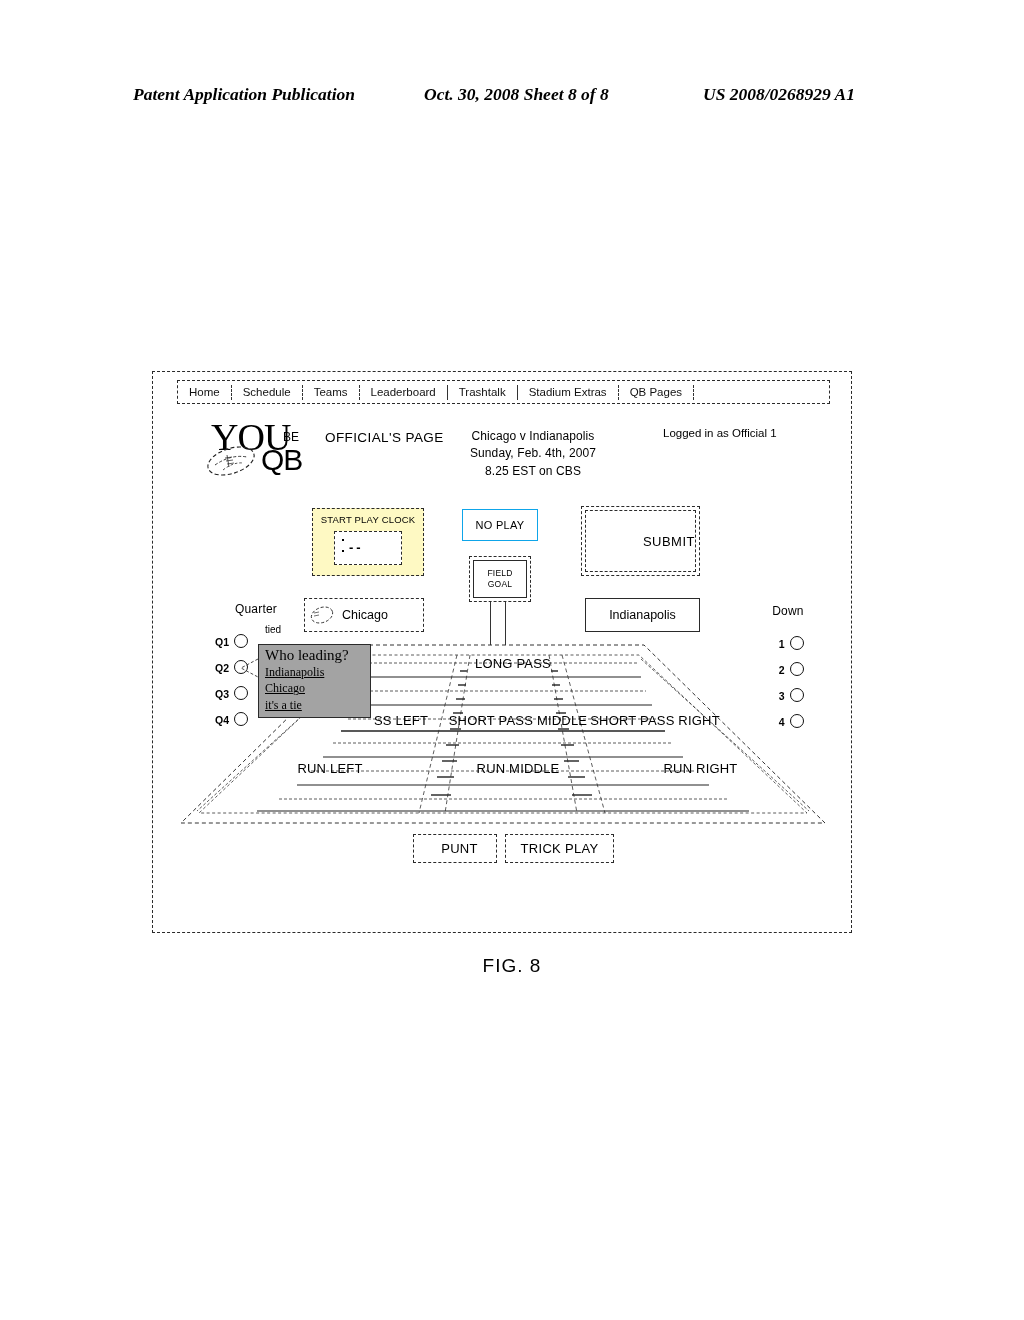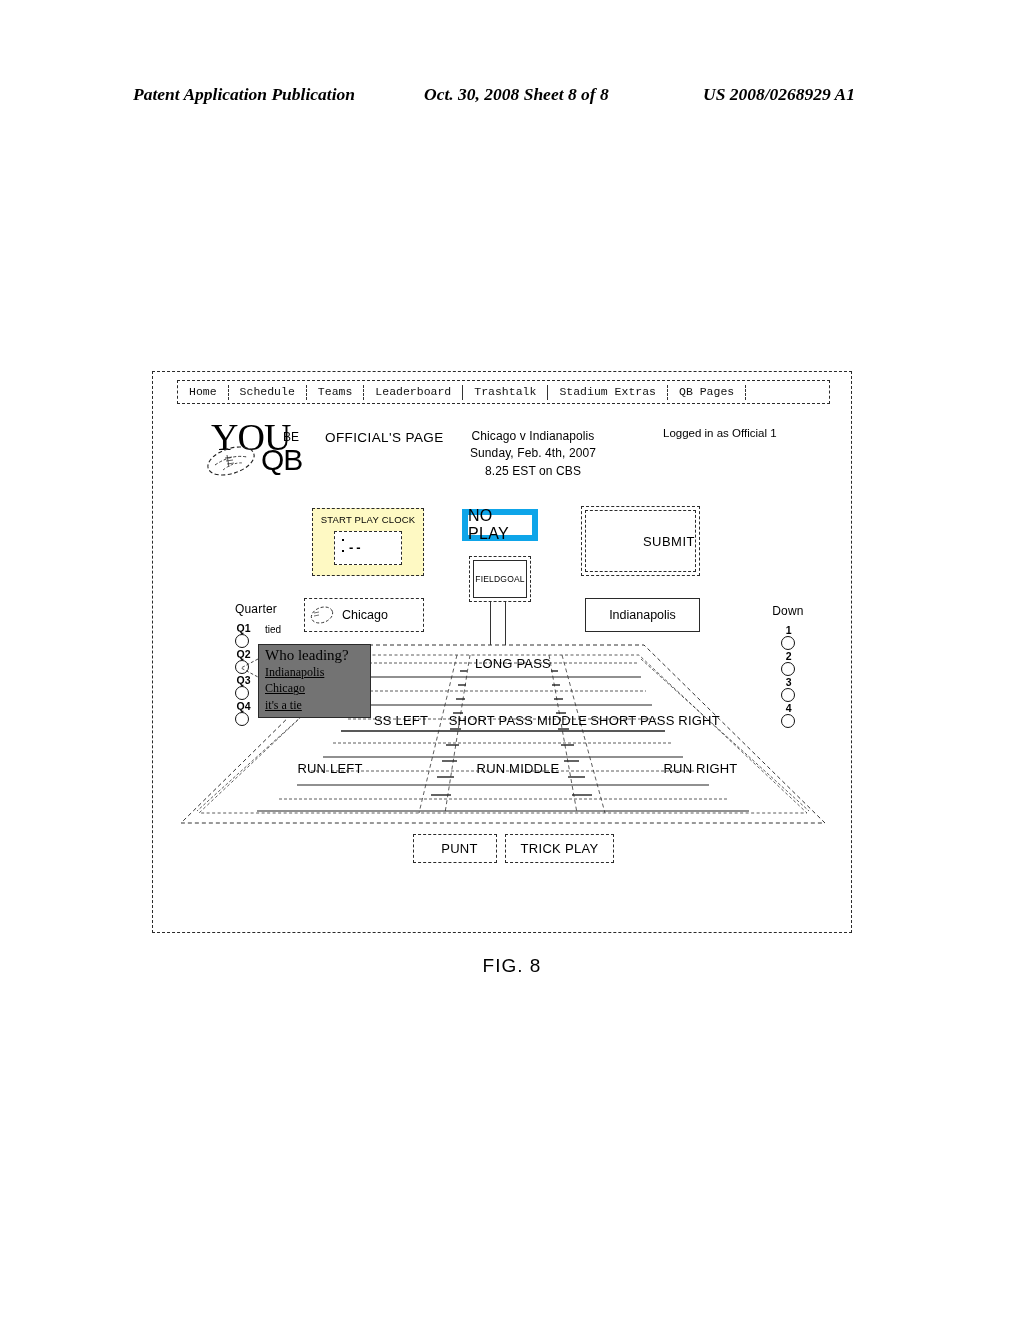--- a/index.html
+++ b/index.html
@@ -47,21 +47,20 @@
     border:1px dashed #2a2a2a;
     box-sizing:border-box;
     display:flex;align-items:center;
   }
   #nav .nav-item{
     font-size:11.5px;
     color:#111;
     padding:0 11px;
     white-space:nowrap;
     line-height:22px;
-    font-family:Liberation Mono, monospace;
   }
   #nav .nav-sep{
     width:0;height:15px;
     border-left:1px dashed #333;
   }
   #nav .nav-sep.solid{border-left:1px solid #333;}
 
   
   #brand{
     position:absolute;left:52px;top:46px;
@@ -128,34 +127,34 @@
   #clock-display .digits{
     position:absolute;left:14px;top:12px;
     font-size:13px;letter-spacing:3px;font-weight:bold;
     line-height:8px;
   }
 
   #no-play-btn{
     position:absolute;left:309px;top:137px;
     width:76px;height:32px;
     display:flex;align-items:center;justify-content:center;
-    font-size:16px;letter-spacing:0.3px;
-    border:6px solid #0ea5e9;background:#fff;box-sizing:border-box;
+    font-size:11px;letter-spacing:0.3px;
+    border:1px solid #0ea5e9;background:#fff;box-sizing:border-box;
   }
 
   #field-goal-btn{
     position:absolute;left:316px;top:184px;
     width:62px;height:46px;
     border:1px dashed #2a2a2a;box-sizing:border-box;
     padding:3px;background:#fff;
   }
   #field-goal-btn .inner{
     width:100%;height:100%;
     border:1px solid #2a2a2a;box-sizing:border-box;
-    display:flex;flex-direction:row;align-items:center;justify-content:center;
+    display:flex;flex-direction:column;align-items:center;justify-content:center;
     font-size:8.5px;line-height:1.25;letter-spacing:0.2px;
   }
   .goal-post{
     position:absolute;top:230px;
     width:1px;height:52px;
     border-left:1px solid #333;
   }
   .goal-post.left{left:337px;}
   .goal-post.right{left:352px;}
 
@@ -194,23 +193,22 @@
 
   
   #quarter-group{
     position:absolute;left:54px;top:230px;
     width:70px;
   }
   #quarter-group .grp-title{
     font-size:12px;text-align:right;margin-bottom:6px;letter-spacing:0.2px;
   }
   .radio-row{
-    display:flex;align-items:center;justify-content:flex-start;
+    display:flex;align-items:flex-end;justify-content:flex-start;
     height:26px;
-    flex-direction:column;
   }
   .radio-row .rlabel{
     font-size:10.5px;width:22px;text-align:right;margin-right:5px;font-weight:bold;
   }
   .radio-dot{
     width:14px;height:14px;border-radius:50%;
     border:1.8px solid #111;box-sizing:border-box;background:#fff;
   }
 
   #tied-label{
@@ -227,21 +225,21 @@
     font-size:12px;text-align:center;margin-bottom:6px;letter-spacing:0.2px;
   }
   #down-group .radio-row{justify-content:center;}
   #down-group .rlabel{width:12px;font-weight:bold;font-size:10.5px;}
 
   
   #who-leading{
     position:absolute;left:105px;top:272px;
     width:113px;height:74px;
     border:1px solid #2a2a2a;
-    background:#737373;
+    background:#a3a3a3;
     box-sizing:border-box;
     padding:2px 4px 0 6px;
     z-index:30;
   }
   #who-leading .wl-title{
     font-family:"Liberation Serif", serif;
     font-size:15px;white-space:nowrap;line-height:1.15;
   }
   #who-leading .wl-opt{
     font-family:"Liberation Serif", serif;

